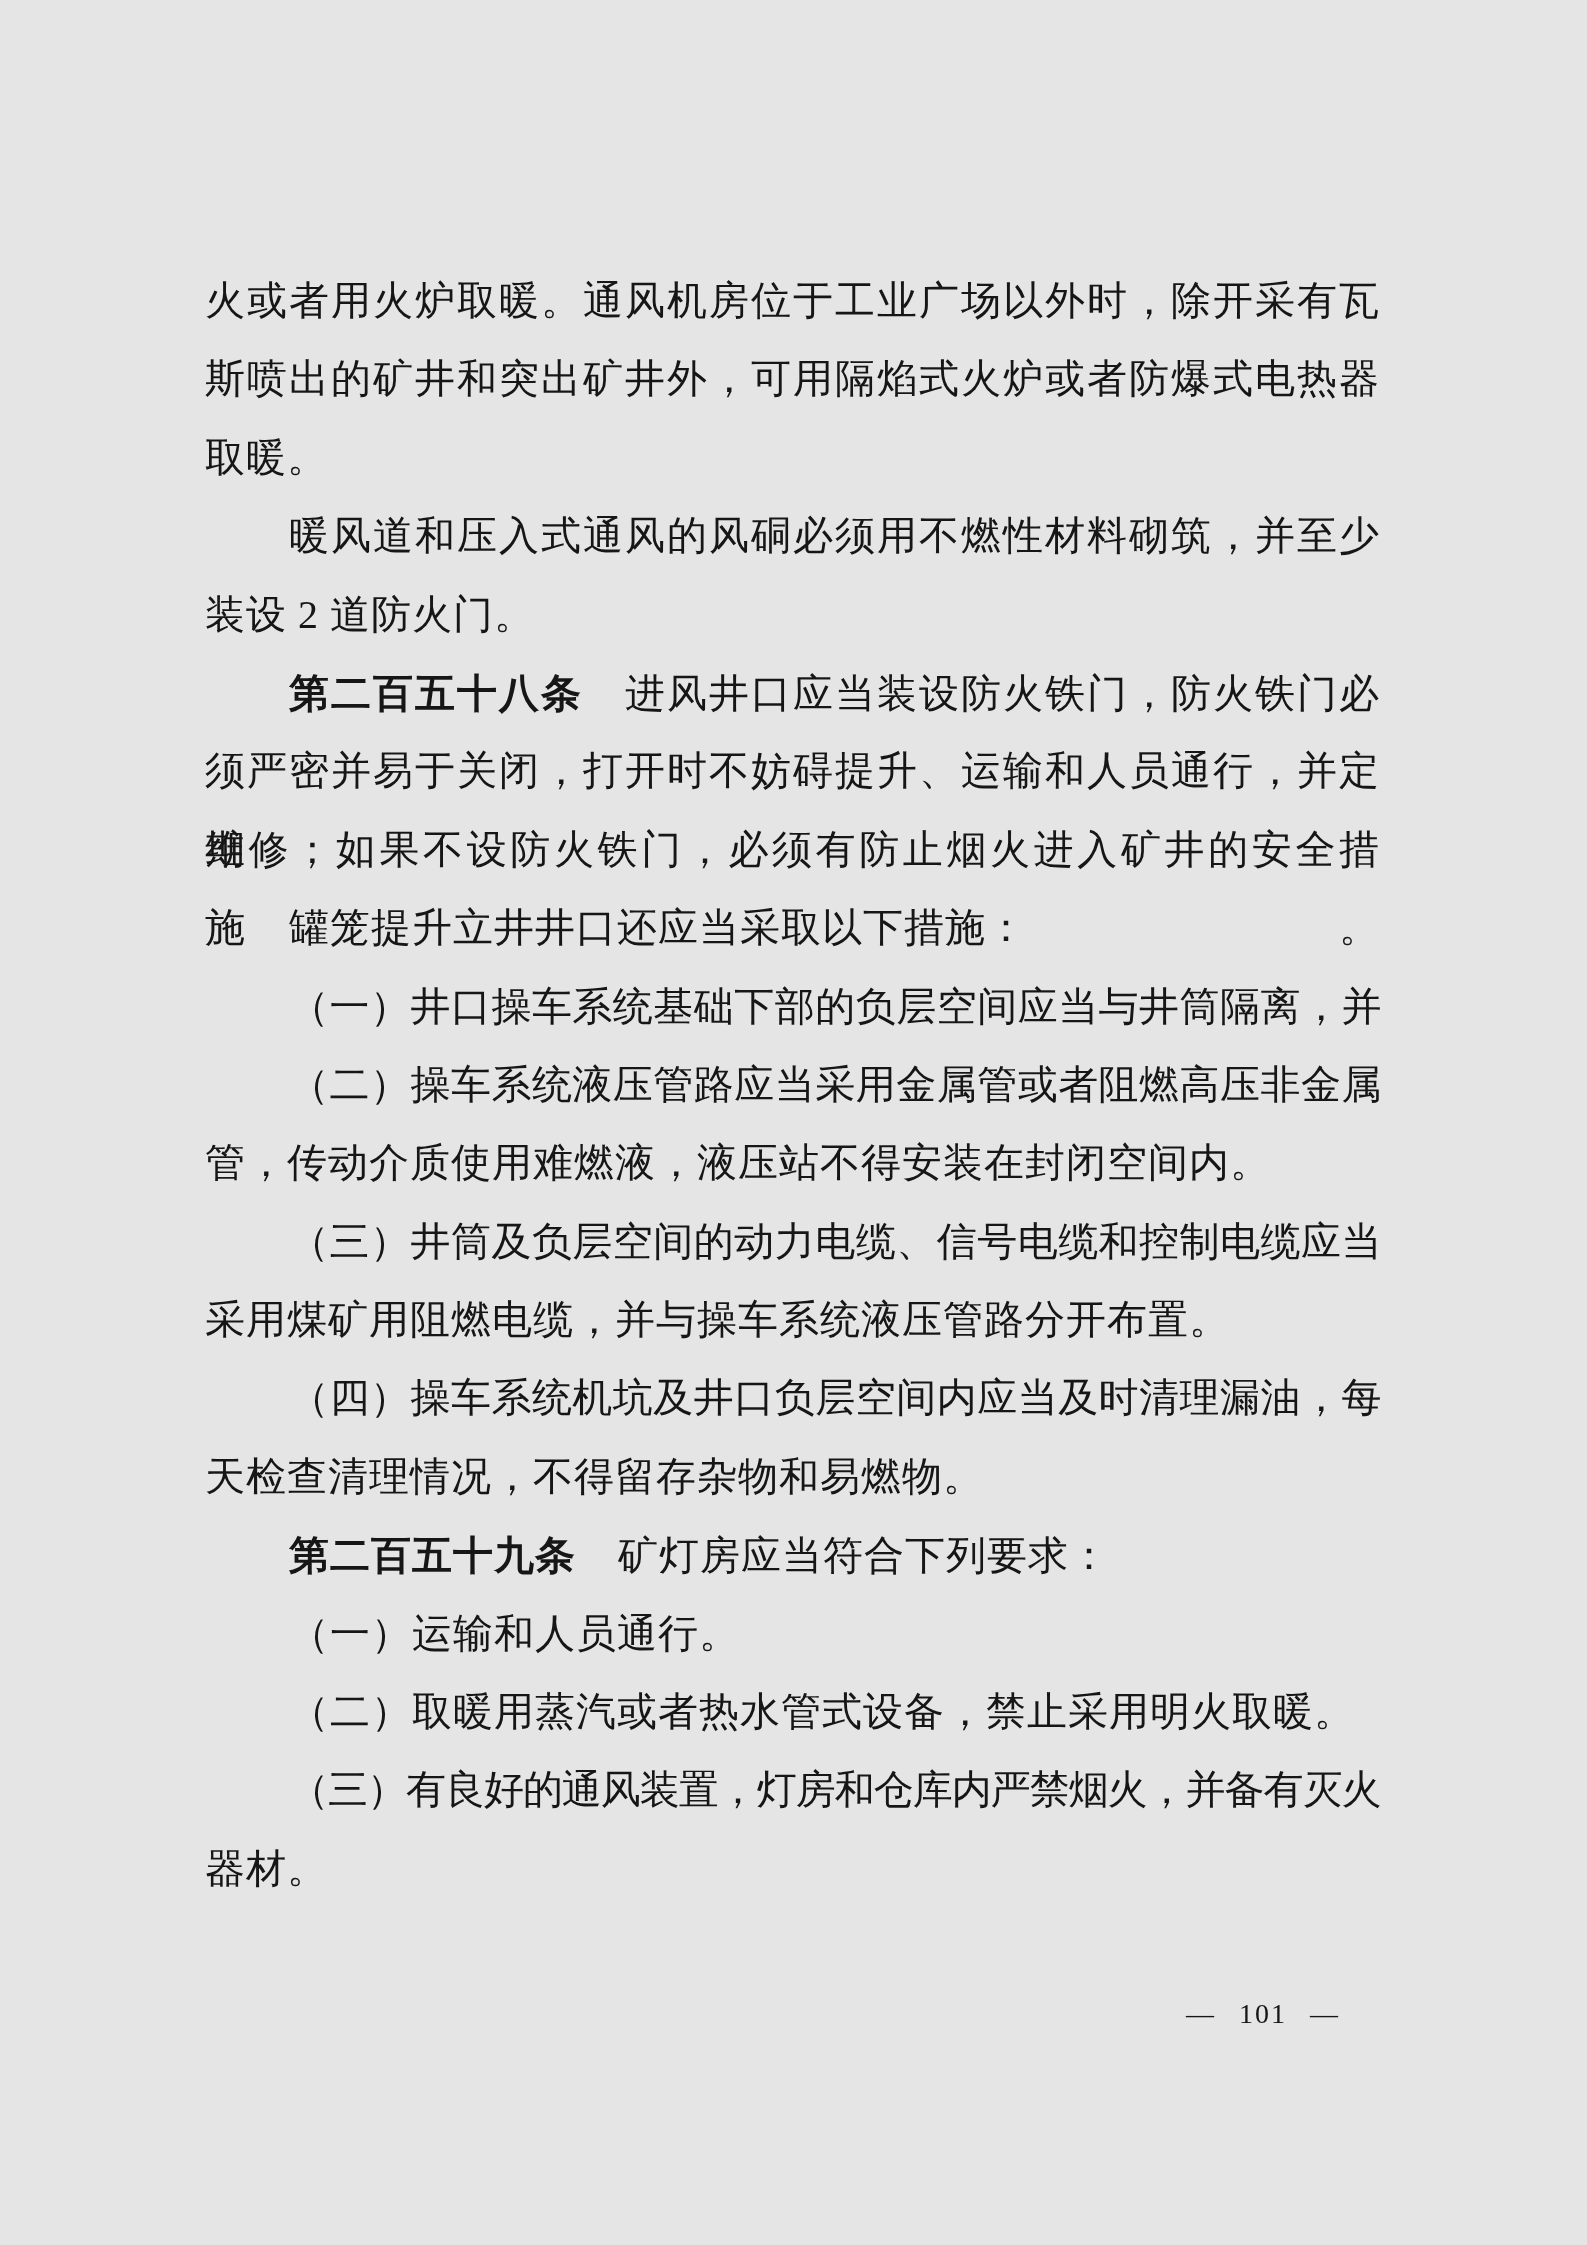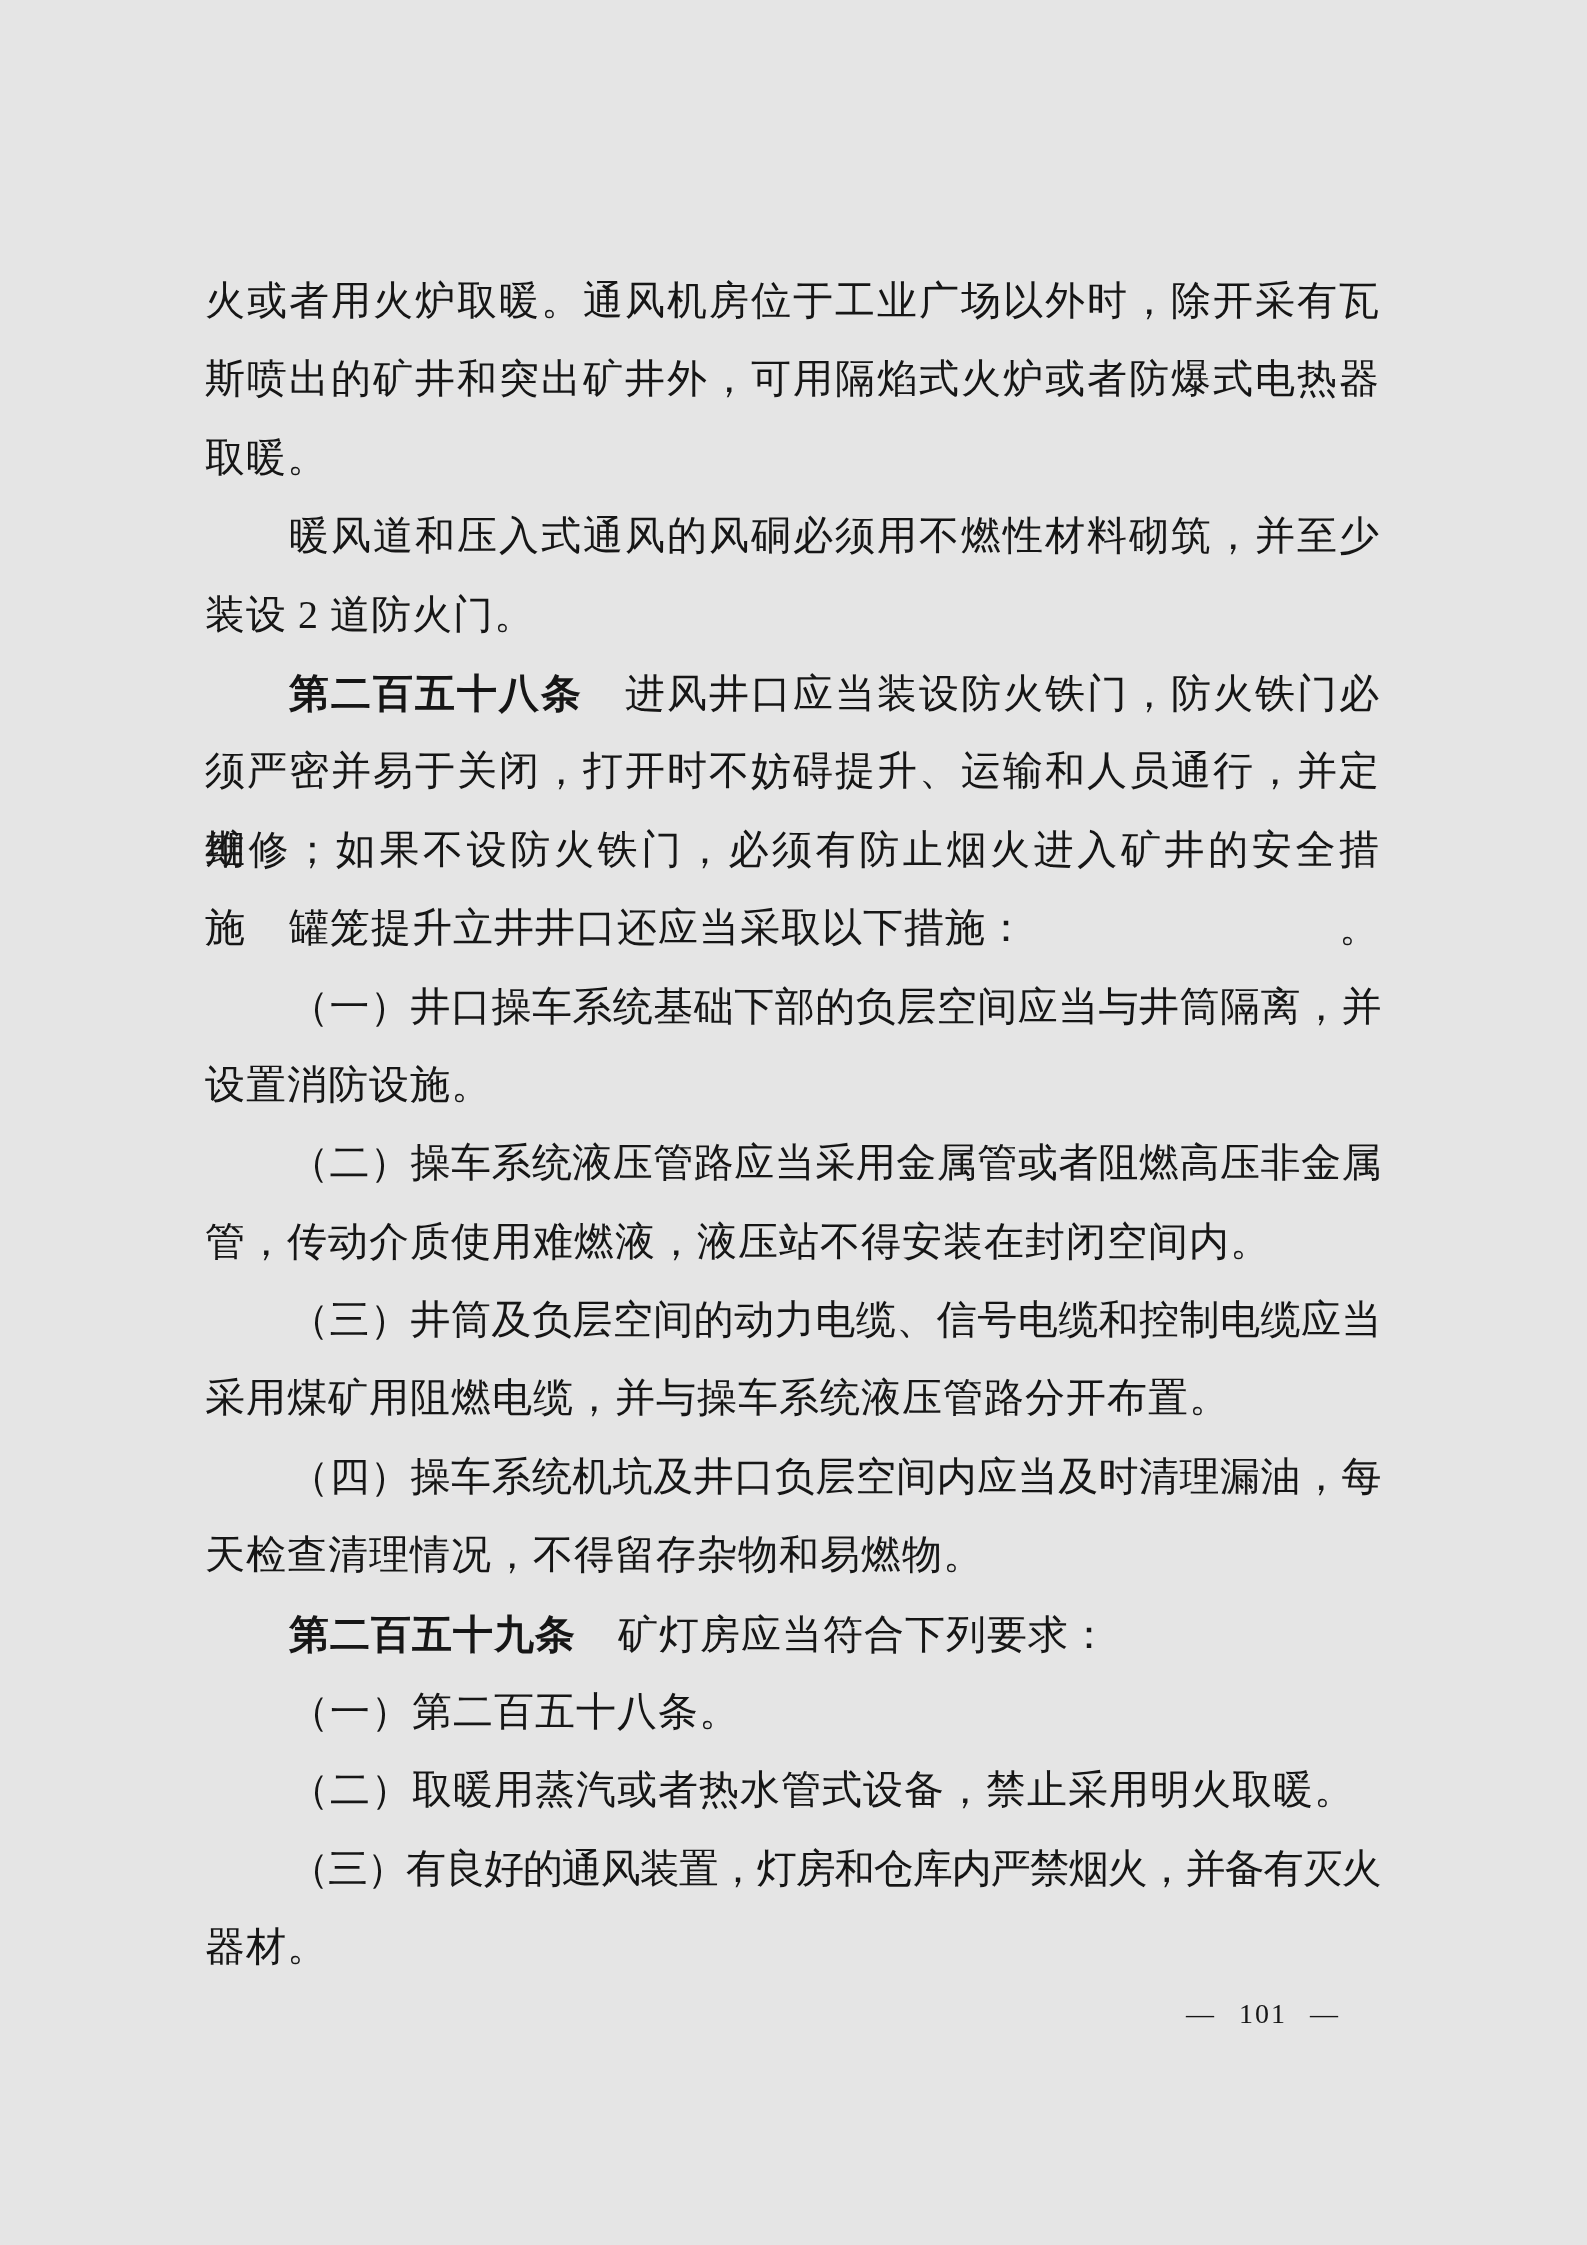--- a/index.html
+++ b/index.html
@@ -63,27 +63,26 @@
       <div class="line just"><span>火或者用火炉取暖。通风机房位于工业广场以外时，除开采有瓦</span></div>
       <div class="line just"><span>斯喷出的矿井和突出矿井外，可用隔焰式火炉或者防爆式电热器</span></div>
       <div class="line"><span>取暖。</span></div>
       <div class="line ind just"><span>暖风道和压入式通风的风硐必须用不燃性材料砌筑，并至少</span></div>
       <div class="line"><span>装设 2 道防火门。</span></div>
       <div class="line ind just"><span class="term">第二百五十八条</span><span>进风井口应当装设防火铁门，防火铁门必</span></div>
       <div class="line just"><span>须严密并易于关闭，打开时不妨碍提升、运输和人员通行，并定期</span></div>
       <div class="line just"><span>维修；如果不设防火铁门，必须有防止烟火进入矿井的安全措施。</span></div>
       <div class="line ind"><span>罐笼提升立井井口还应当采取以下措施：</span></div>
       <div class="line ind just tight"><span>（一）井口操车系统基础下部的负层空间应当与井筒隔离，并</span></div>
-      <div class="line"><span>设置消防设施。</span></div>
       <div class="line ind just tight"><span>（二）操车系统液压管路应当采用金属管或者阻燃高压非金属</span></div>
       <div class="line"><span>管，传动介质使用难燃液，液压站不得安装在封闭空间内。</span></div>
       <div class="line ind just tight"><span>（三）井筒及负层空间的动力电缆、信号电缆和控制电缆应当</span></div>
       <div class="line"><span>采用煤矿用阻燃电缆，并与操车系统液压管路分开布置。</span></div>
       <div class="line ind just tight"><span>（四）操车系统机坑及井口负层空间内应当及时清理漏油，每</span></div>
       <div class="line"><span>天检查清理情况，不得留存杂物和易燃物。</span></div>
       <div class="line ind"><span class="term">第二百五十九条</span><span>矿灯房应当符合下列要求：</span></div>
-      <div class="line ind"><span>（一）第二百五十八条。</span></div>
+      <div class="line ind"><span>（一）运输和人员通行。</span></div>
       <div class="line ind"><span>（二）取暖用蒸汽或者热水管式设备，禁止采用明火取暖。</span></div>
       <div class="line ind just tight"><span>（三）有良好的通风装置，灯房和仓库内严禁烟火，并备有灭火</span></div>
       <div class="line"><span>器材。</span></div>
     </main>
   <div class="footer">— 101 —</div>
 </div>
 
 </body></html>

